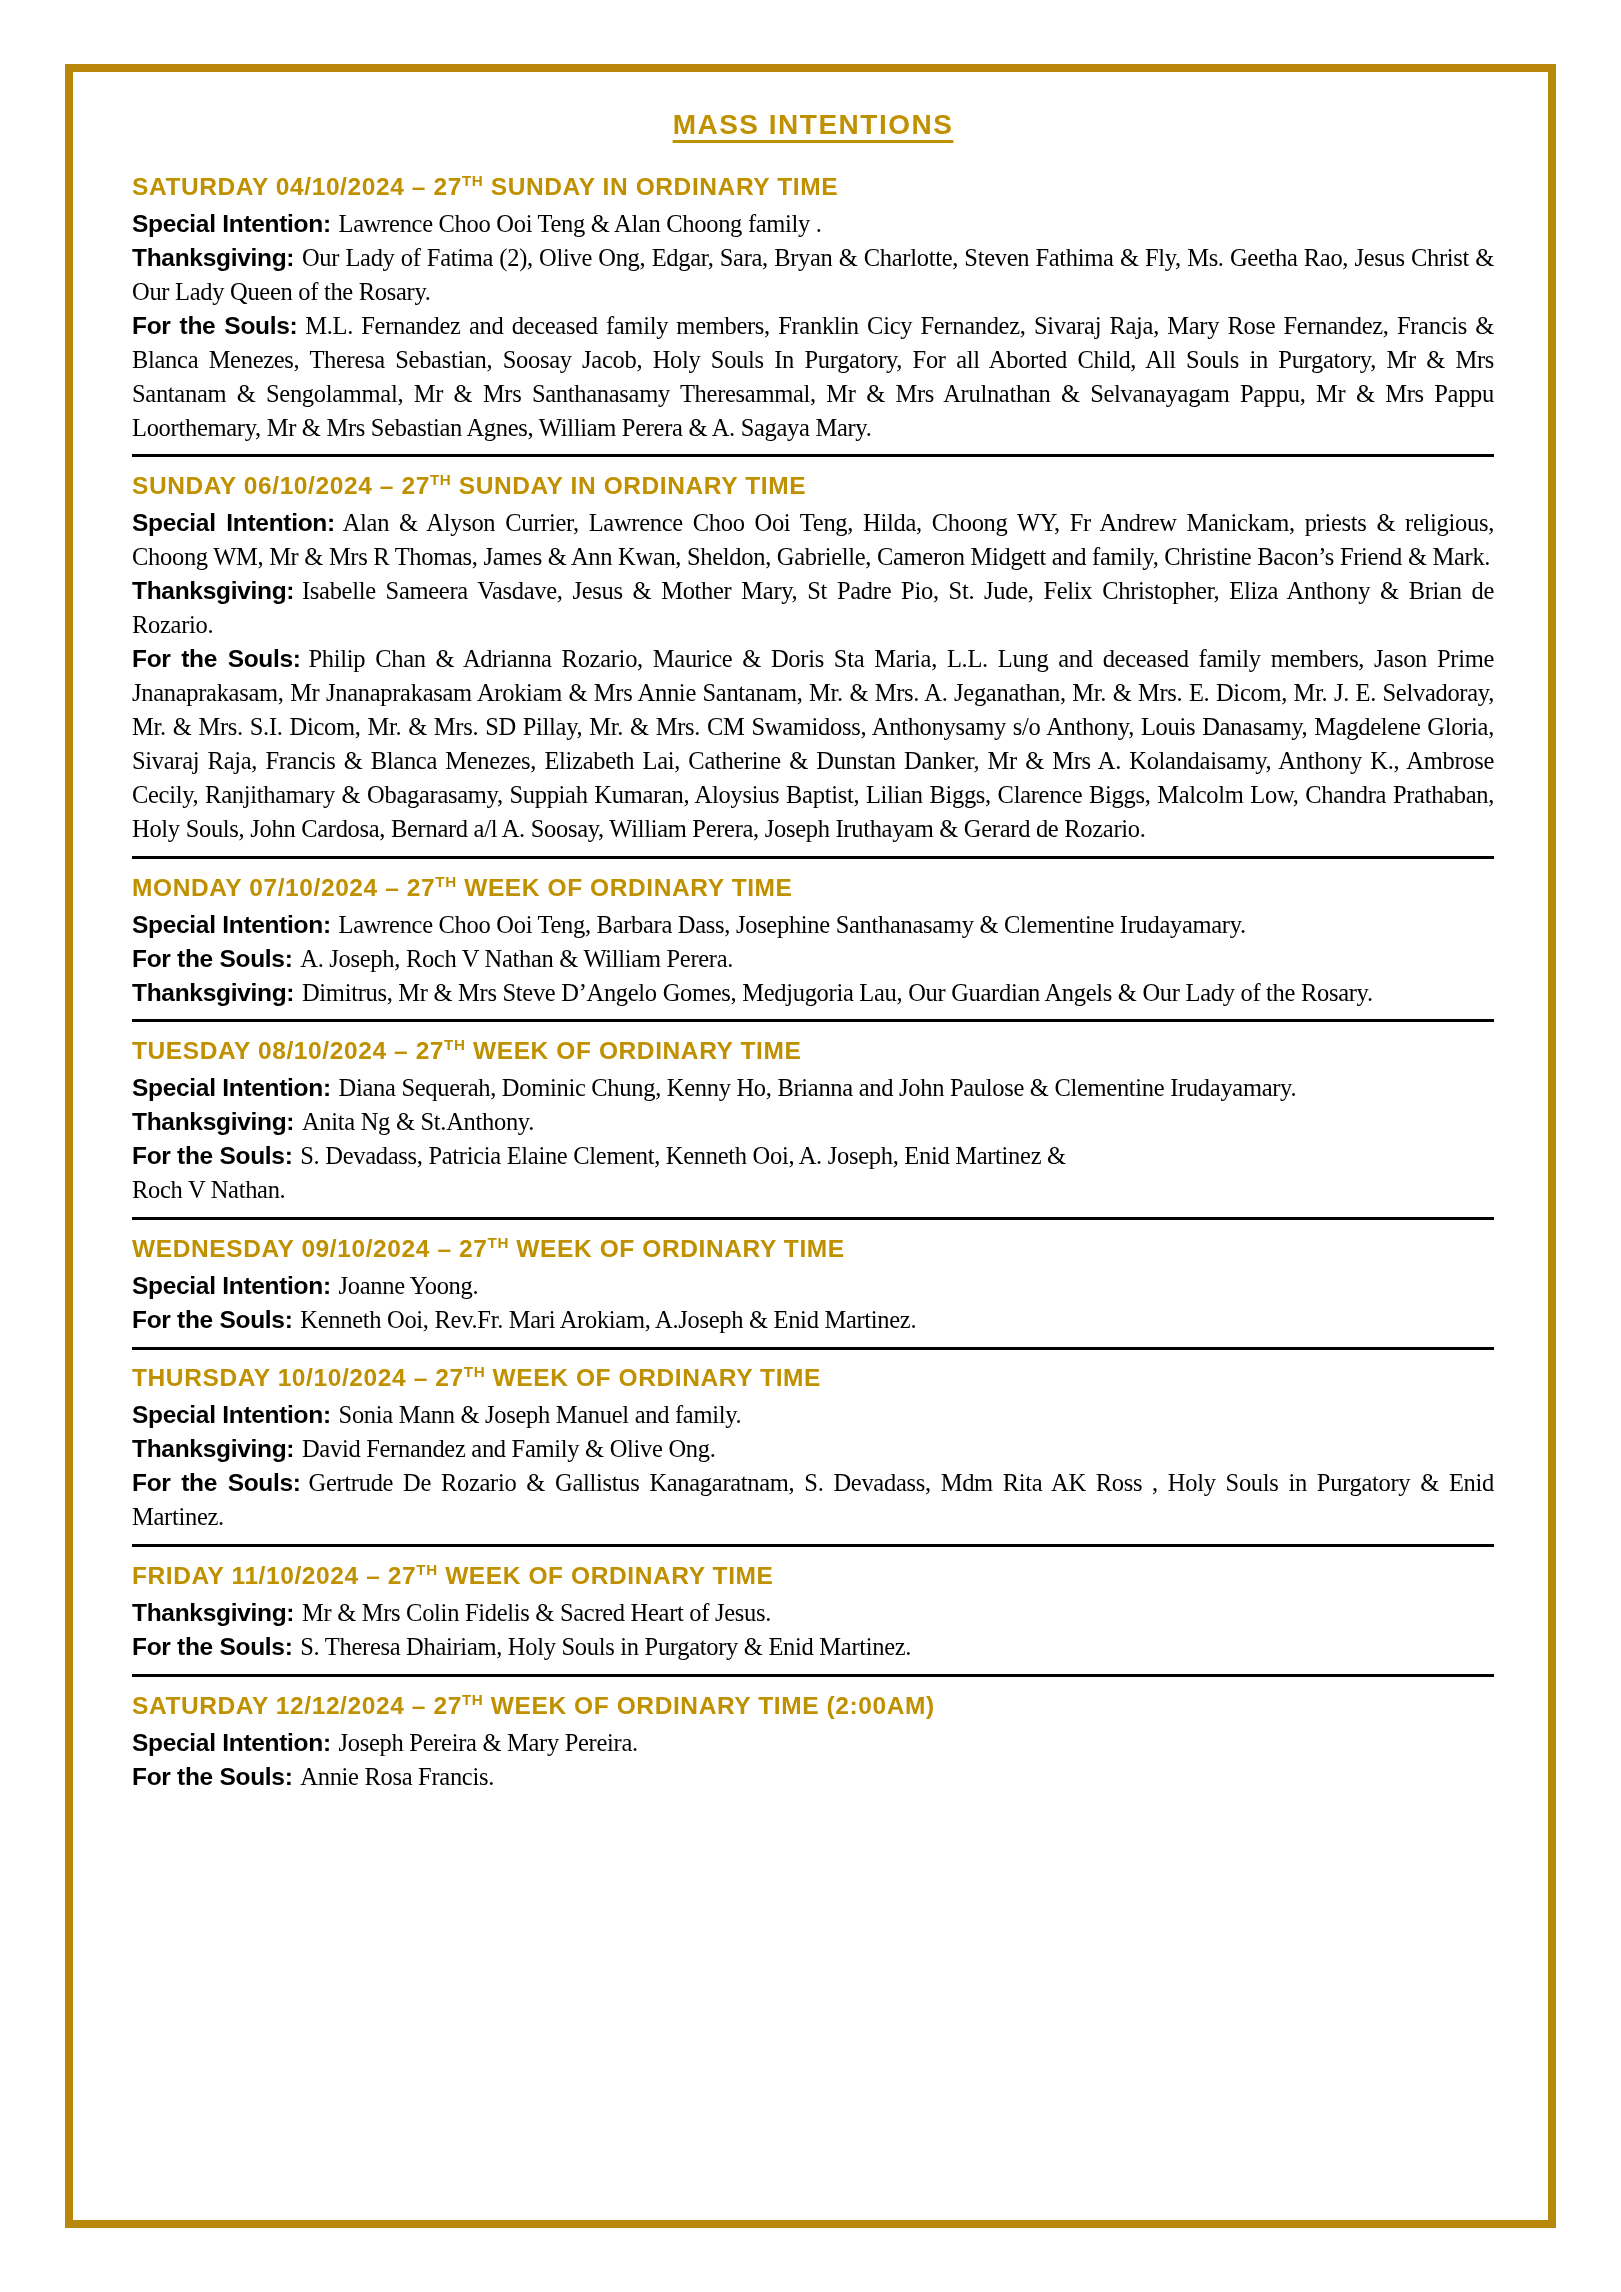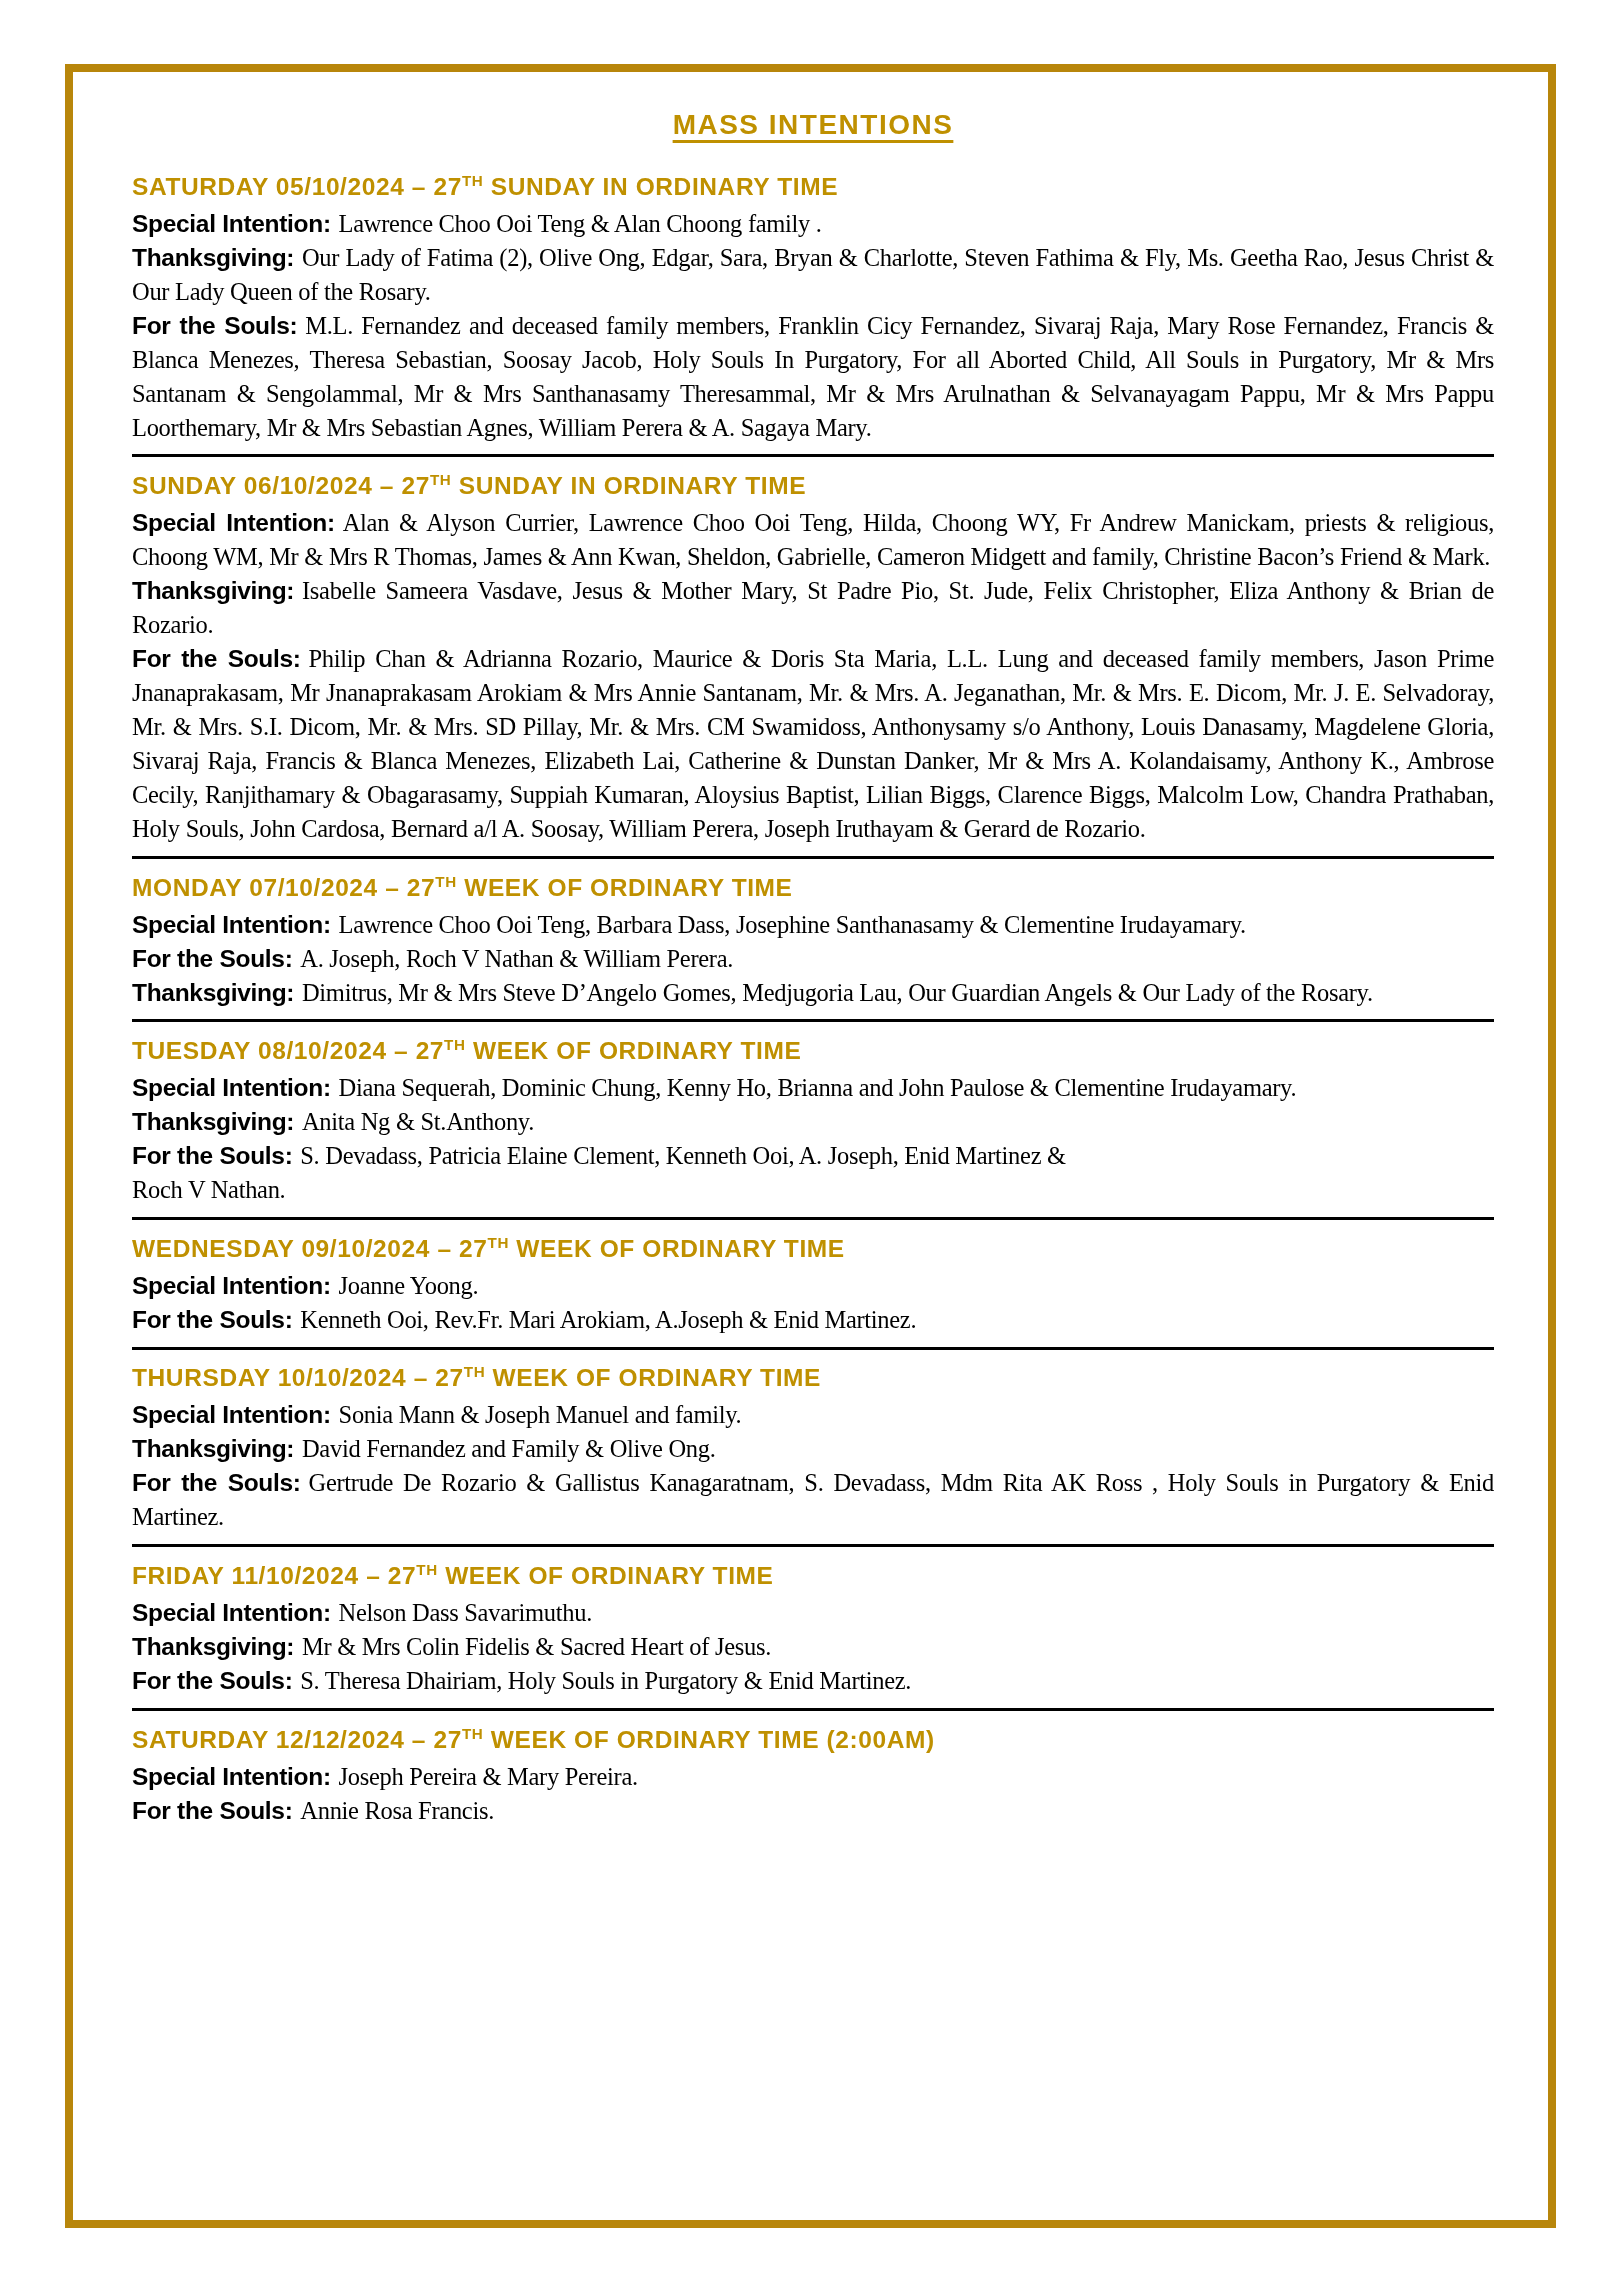--- a/index.html
+++ b/index.html
@@ -83,21 +83,21 @@
 </style>
 </head>
 <body>
 
 <div class="frame">
   <div class="content">
 
     <h1 class="page-title">MASS INTENTIONS</h1>
 
     <section class="day">
-      <h2 class="day-heading"><span>SATURDAY 05/10/2024 – 27</span><span class="ord">TH</span><span> SUNDAY IN ORDINARY TIME</span></h2>
+      <h2 class="day-heading"><span>SATURDAY 04/10/2024 – 27</span><span class="ord">TH</span><span> SUNDAY IN ORDINARY TIME</span></h2>
       <p class="para"><span class="label">Special Intention:</span><span class="ptext">Lawrence Choo Ooi Teng &amp; Alan Choong family .</span></p>
       <p class="para"><span class="label">Thanksgiving:</span><span class="ptext">Our Lady of Fatima (2), Olive Ong, Edgar, Sara, Bryan &amp; Charlotte, Steven Fathima &amp; Fly, Ms. Geetha Rao, Jesus Christ &amp; Our Lady Queen of the Rosary.</span></p>
       <p class="para"><span class="label">For the Souls:</span><span class="ptext">M.L. Fernandez and deceased family members, Franklin Cicy Fernandez, Sivaraj Raja, Mary Rose Fernandez, Francis &amp; Blanca Menezes, Theresa Sebastian, Soosay Jacob, Holy Souls In Purgatory, For all Aborted Child, All Souls in Purgatory, Mr &amp; Mrs Santanam &amp; Sengolammal, Mr &amp; Mrs Santhanasamy Theresammal, Mr &amp; Mrs Arulnathan &amp; Selvanayagam Pappu, Mr &amp; Mrs Pappu Loorthemary, Mr &amp; Mrs Sebastian Agnes, William Perera &amp; A. Sagaya Mary.</span></p>
     </section>
     <div class="divider"></div>
 
     <section class="day">
       <h2 class="day-heading"><span>SUNDAY 06/10/2024 – 27</span><span class="ord">TH</span><span> SUNDAY IN ORDINARY TIME</span></h2>
       <p class="para"><span class="label">Special Intention:</span><span class="ptext">Alan &amp; Alyson Currier, Lawrence Choo Ooi Teng, Hilda, Choong WY, Fr Andrew Manickam, priests &amp; religious, Choong WM, Mr &amp; Mrs R Thomas, James &amp; Ann Kwan, Sheldon, Gabrielle, Cameron Midgett and family, Christine Bacon’s Friend &amp; Mark.</span></p>
       <p class="para"><span class="label">Thanksgiving:</span><span class="ptext">Isabelle Sameera Vasdave, Jesus &amp; Mother Mary, St Padre Pio, St. Jude, Felix Christopher, Eliza Anthony &amp; Brian de Rozario.</span></p>
@@ -132,21 +132,20 @@
     <section class="day">
       <h2 class="day-heading"><span>THURSDAY 10/10/2024 – 27</span><span class="ord">TH</span><span> WEEK OF ORDINARY TIME</span></h2>
       <p class="para"><span class="label">Special Intention:</span><span class="ptext">Sonia Mann &amp; Joseph Manuel and family.</span></p>
       <p class="para"><span class="label">Thanksgiving:</span><span class="ptext">David Fernandez and Family &amp; Olive Ong.</span></p>
       <p class="para"><span class="label">For the Souls:</span><span class="ptext">Gertrude De Rozario &amp; Gallistus Kanagaratnam, S. Devadass, Mdm Rita AK Ross , Holy Souls in Purgatory &amp; Enid Martinez.</span></p>
     </section>
     <div class="divider"></div>
 
     <section class="day">
       <h2 class="day-heading"><span>FRIDAY 11/10/2024 – 27</span><span class="ord">TH</span><span> WEEK OF ORDINARY TIME</span></h2>
-      <p class="para"><span class="label">Special Intention:</span><span class="ptext">Nelson Dass Savarimuthu.</span></p>
       <p class="para"><span class="label">Thanksgiving:</span><span class="ptext">Mr &amp; Mrs Colin Fidelis &amp; Sacred Heart of Jesus.</span></p>
       <p class="para"><span class="label">For the Souls:</span><span class="ptext">S. Theresa Dhairiam, Holy Souls in Purgatory &amp; Enid Martinez.</span></p>
     </section>
     <div class="divider"></div>
 
     <section class="day">
       <h2 class="day-heading"><span>SATURDAY 12/12/2024 – 27</span><span class="ord">TH</span><span> WEEK OF ORDINARY TIME (2:00AM)</span></h2>
       <p class="para"><span class="label">Special Intention:</span><span class="ptext">Joseph Pereira &amp; Mary Pereira.</span></p>
       <p class="para"><span class="label">For the Souls:</span><span class="ptext">Annie Rosa Francis.</span></p>
     </section>

